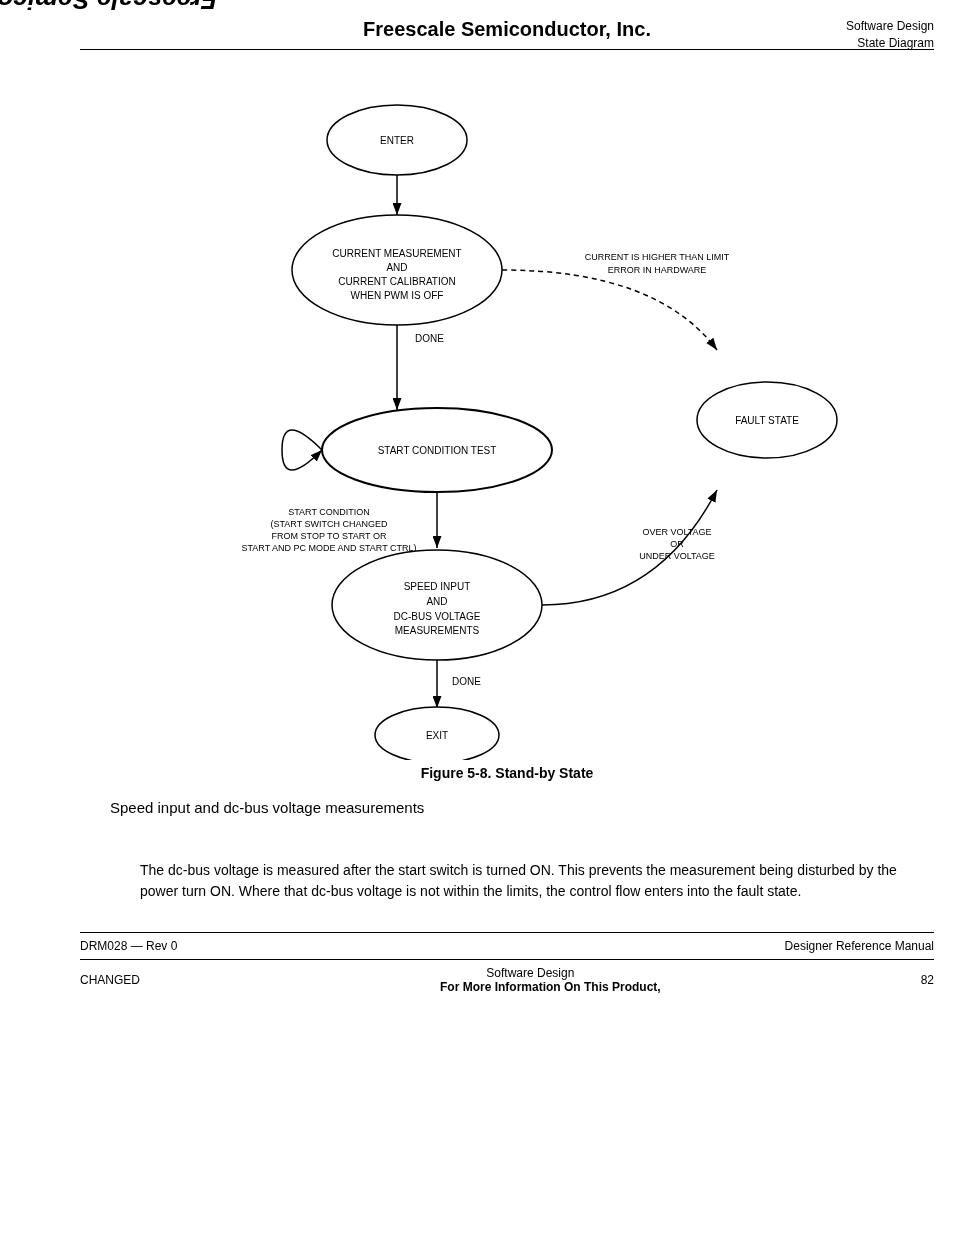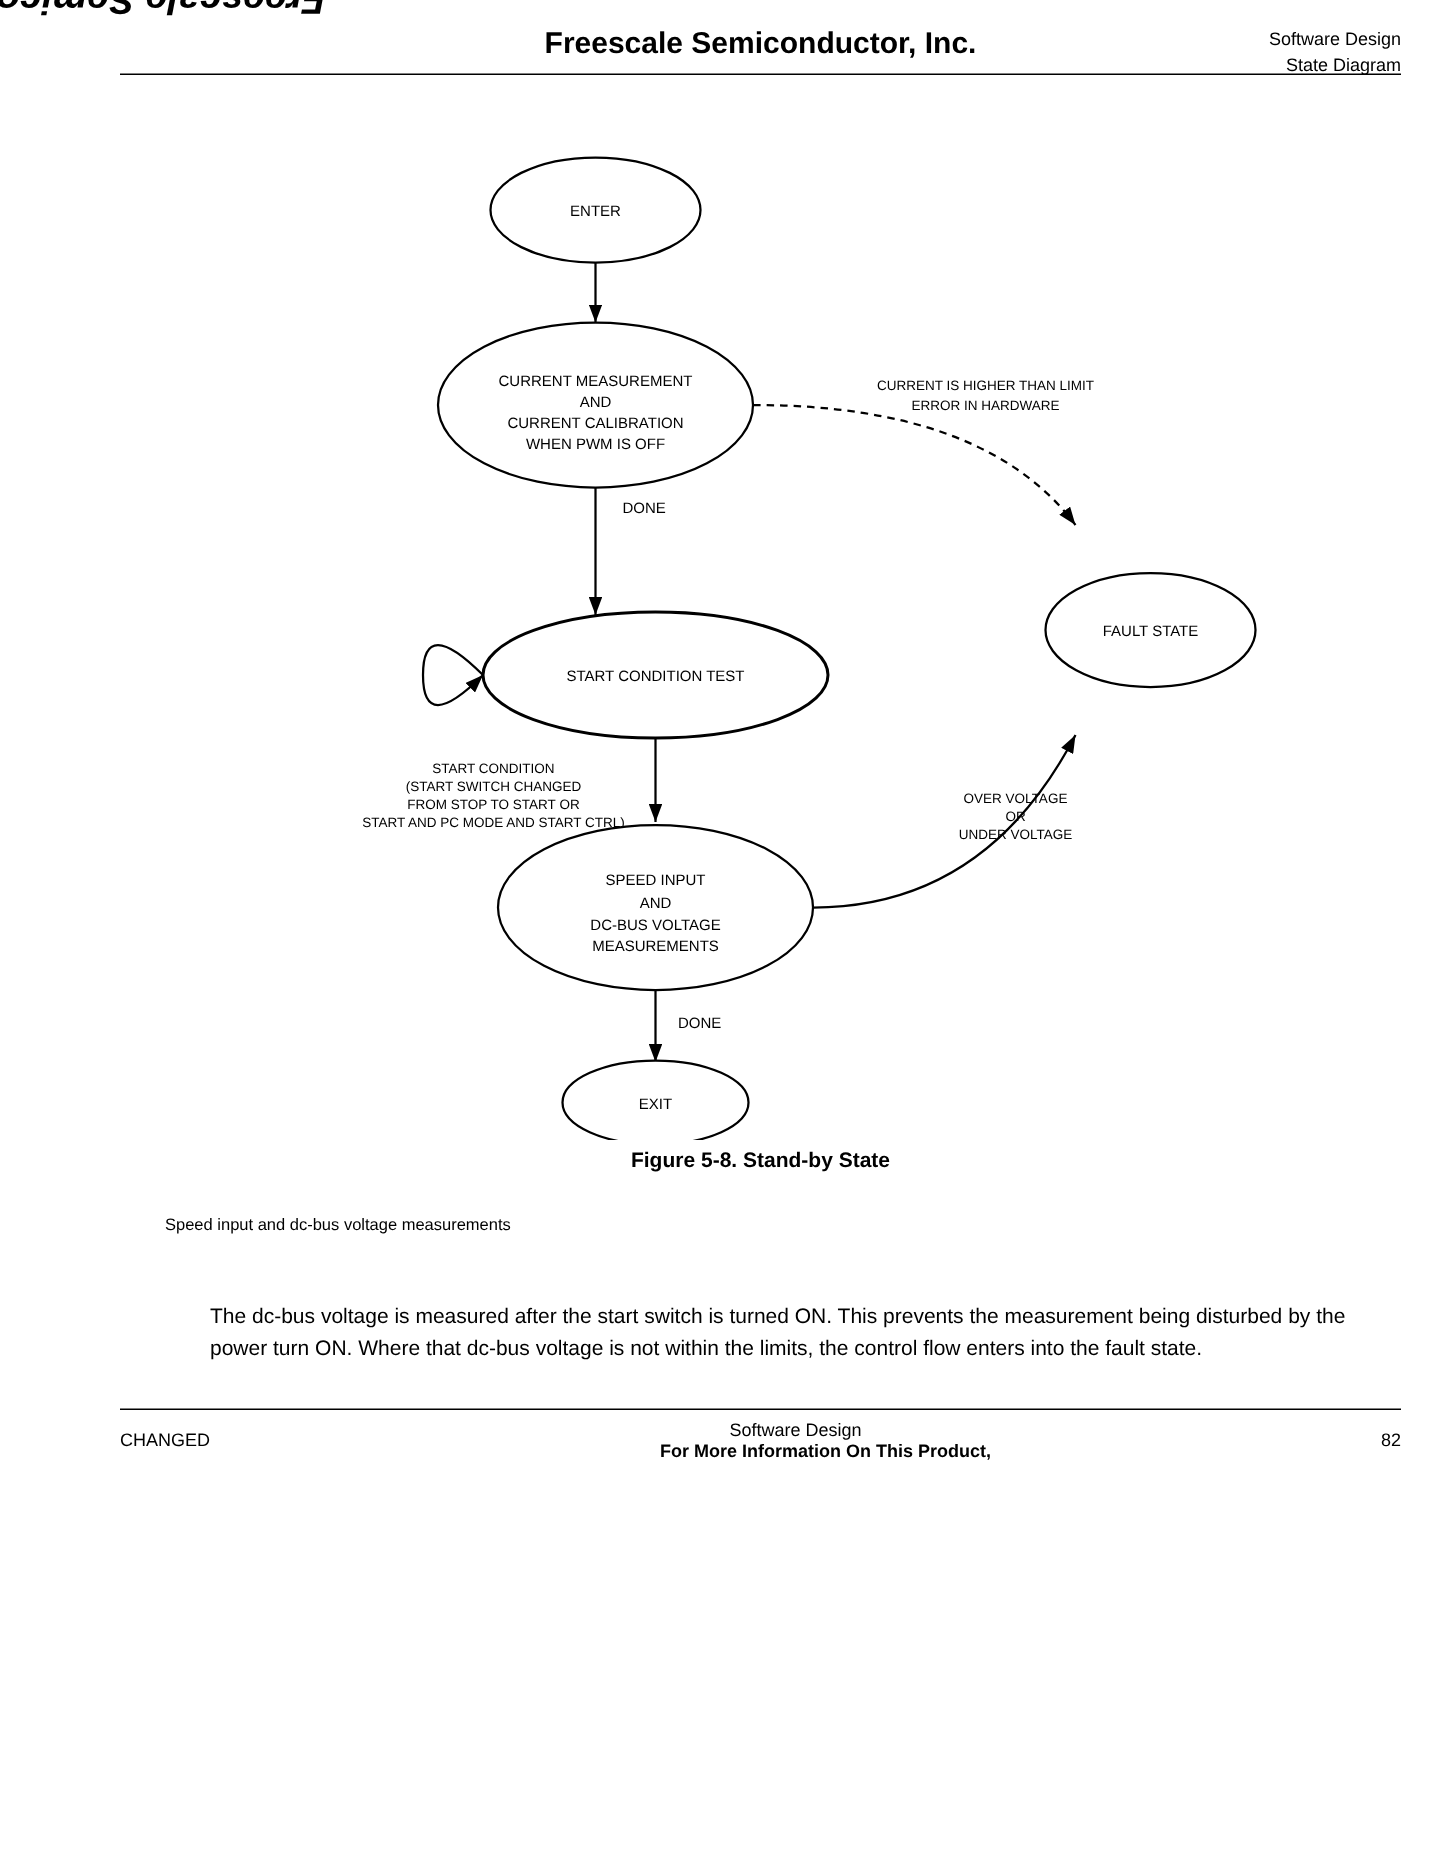--- a/index.html
+++ b/index.html
@@ -79,30 +79,30 @@
     .diagram-svg {
       width: 820px;
       height: 700px;
     }
 
     
     .figure-caption {
       text-align: center;
       font-size: 14px;
       font-weight: bold;
-      margin: 0 0 30px 0;
+      margin: 0 0 18px 0;
     }
 
     
     .body-section {
       padding: 0 30px;
       margin-bottom: 30px;
     }
     .body-section .section-heading {
-      font-size: 11px;
+      font-size: 15px;
       font-weight: normal;
       margin-bottom: 10px;
     }
     .body-section .paragraph {
       font-size: 14px;
       line-height: 1.5;
       margin-left: 30px;
       margin-top: 44px;
     }
 
@@ -215,20 +215,24 @@
 
   <div class="figure-caption">
     <span>Figure 5-8. Stand-by State</span>
   </div>
 
   <div class="body-section">
     <div class="section-heading">Speed input and dc-bus voltage measurements</div>
     <div class="paragraph">The dc-bus voltage is measured after the start switch is turned ON. This prevents the measurement being disturbed by the power turn ON. Where that dc-bus voltage is not within the limits, the control flow enters into the fault state.</div>
   </div>
 
+  <div class="page-footer-top">
+    <span>DRM028 — Rev 0</span>
+    <span>Designer Reference Manual</span>
+  </div>
 
   <div class="page-footer-bottom">
     <span>CHANGED</span>
     <div class="footer-center">
       <div>Software Design</div>
       <div class="bold-line">For More Information On This Product,</div>
     </div>
     <span>82</span>
   </div>
 </div>

